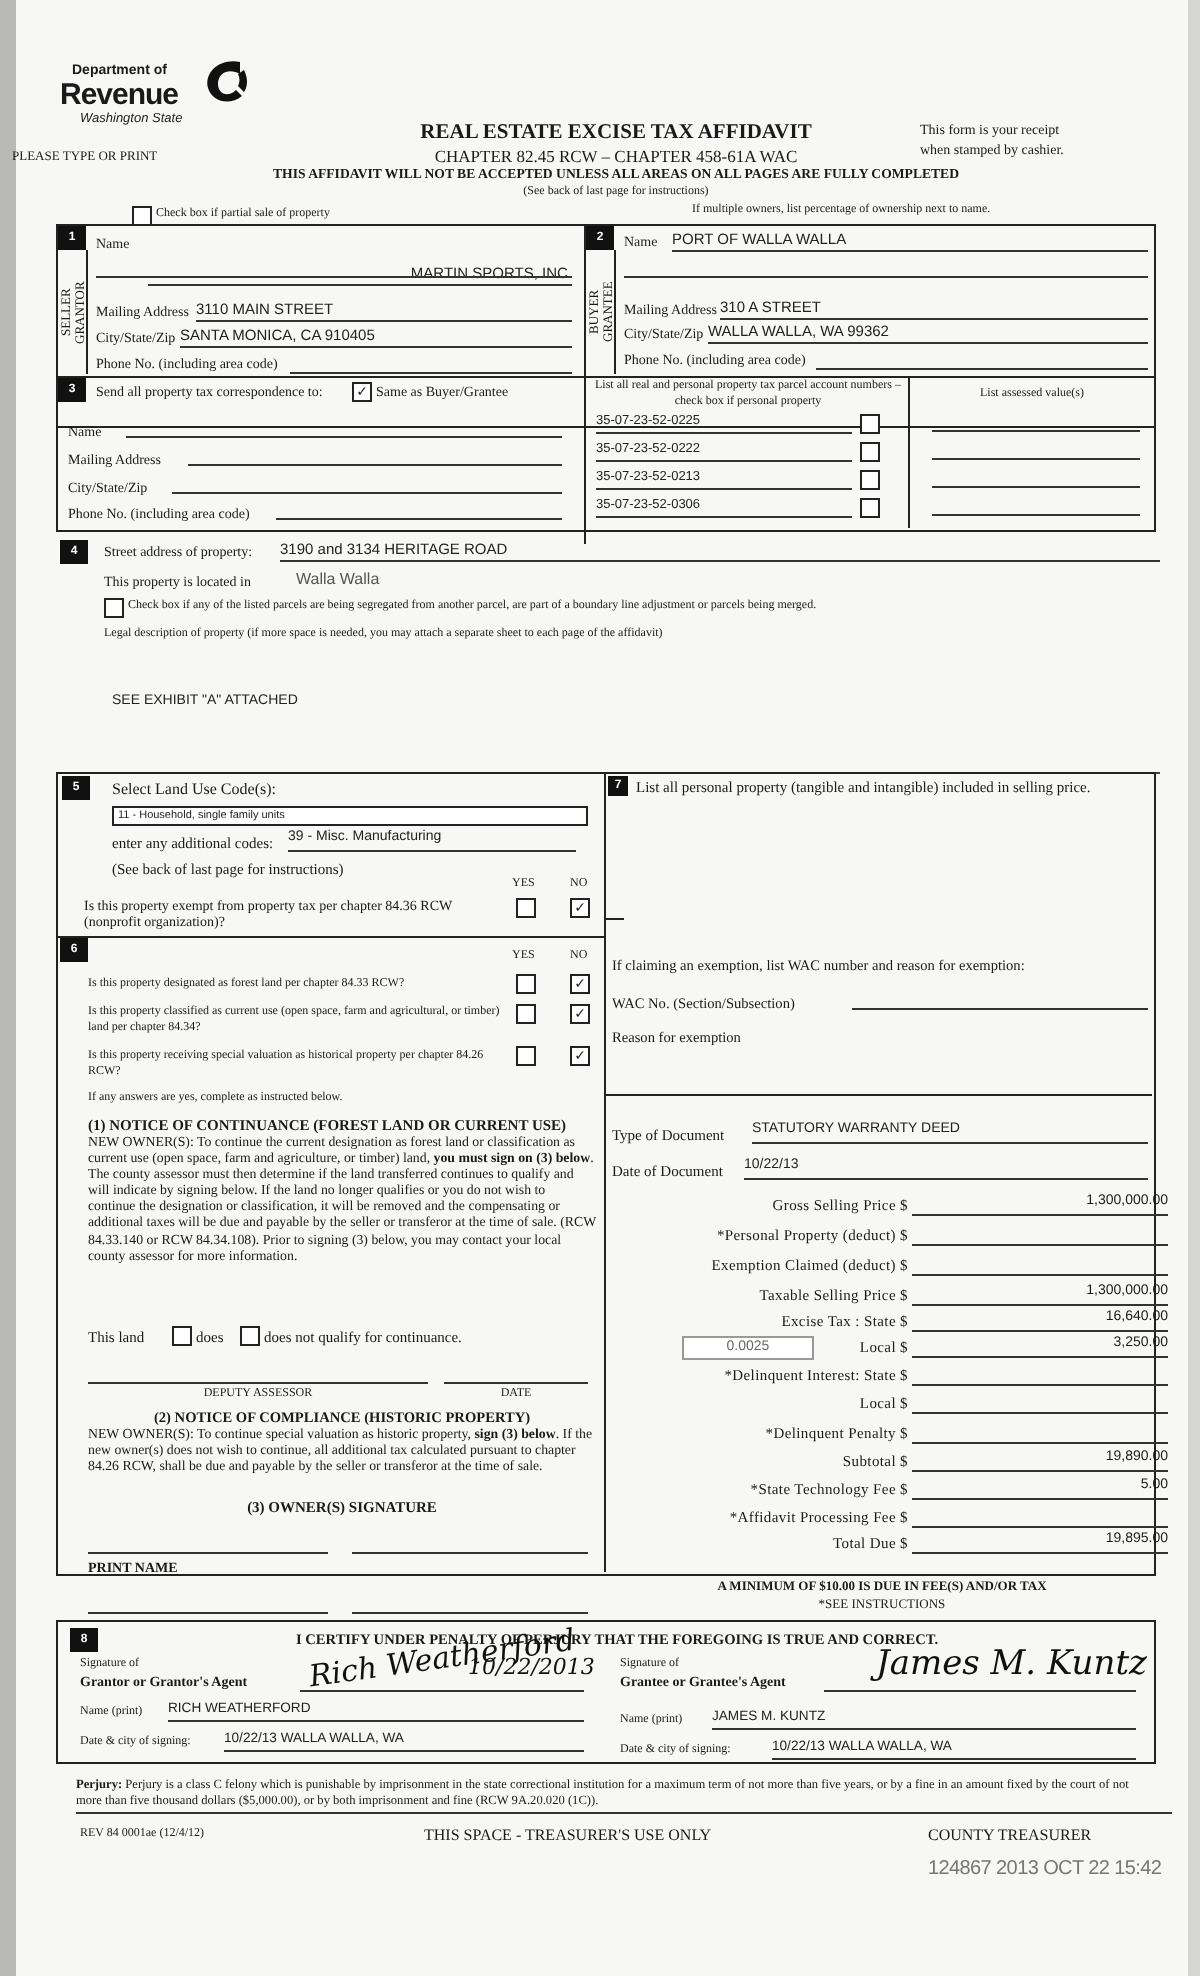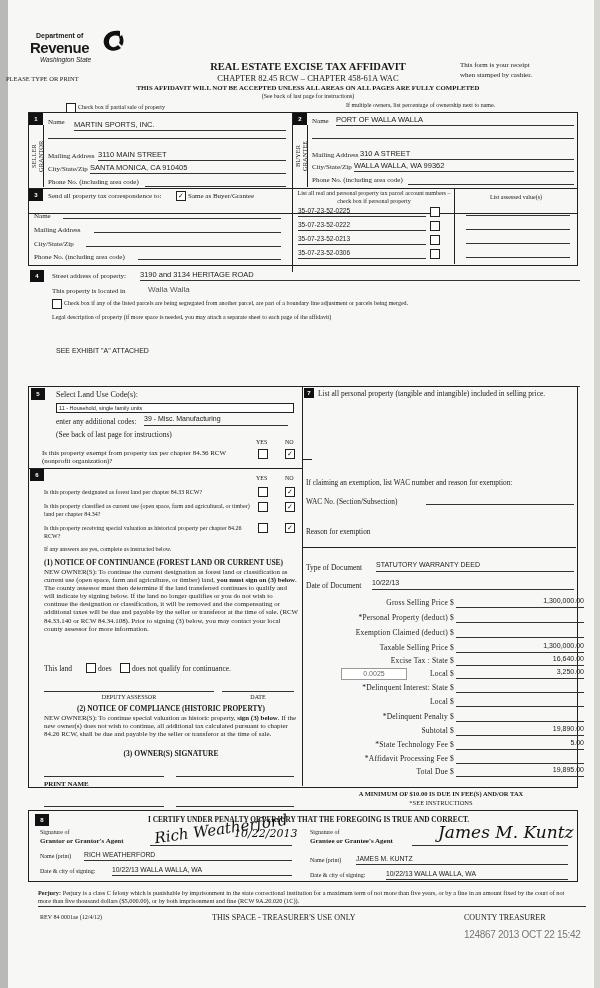--- a/index.html
+++ b/index.html
@@ -74,21 +74,21 @@
   <div class="abs small" style="left:70px;top:104px;">Check box if partial sale of property</div>
   <div class="abs small" style="left:338px;top:102px;">If multiple owners, list percentage of ownership next to name.</div>
 
   <div class="abs box" style="left:20px;top:112px;width:548px;height:100px;"></div>
   <div class="abs" style="left:284px;top:112px;width:1px;height:160px;background:#222;"></div>
 
   <div class="numbox" style="left:21px;top:113px;width:14px;height:12px;">1</div>
   <div class="abs" style="left:35px;top:125px;width:1px;height:62px;background:#222;"></div>
   <div class="vt" style="left:22px;top:128px;height:56px;"><span>SELLER</span><br><span>GRANTOR</span></div>
   <div class="abs lbl" style="left:40px;top:118px;">Name</div>
-  <div class="abs line fill" style="left:66px;top:120px;width:212px;height:10px;font-size:7.5px;">MARTIN SPORTS, INC.</div>
+  <div class="abs line fill" style="left:66px;top:132px;width:212px;height:10px;font-size:7.5px;text-align:right;">MARTIN SPORTS, INC.</div>
   <div class="abs line" style="left:40px;top:138px;width:238px;"></div>
   <div class="abs lbl" style="left:40px;top:152px;">Mailing Address</div>
   <div class="abs line fill" style="left:90px;top:150px;width:188px;height:10px;font-size:7.5px;">3110 MAIN STREET</div>
   <div class="abs lbl" style="left:40px;top:165px;">City/State/Zip</div>
   <div class="abs line fill" style="left:82px;top:163px;width:196px;height:10px;font-size:7.5px;">SANTA MONICA, CA  910405</div>
   <div class="abs lbl" style="left:40px;top:178px;">Phone No. (including area code)</div>
   <div class="abs line fill" style="left:137px;top:176px;width:141px;height:10px;font-size:7.5px;"></div>
 
   <div class="numbox" style="left:285px;top:113px;width:14px;height:12px;">2</div>
   <div class="abs" style="left:299px;top:125px;width:1px;height:62px;background:#222;"></div>
@@ -208,21 +208,21 @@
   <div class="abs" style="left:36px;top:780px;width:254px;text-align:left;font-size:7px;font-weight:bold;">PRINT NAME</div>
   <div class="abs line" style="left:36px;top:806px;width:120px;"></div>
   <div class="abs line" style="left:168px;top:806px;width:118px;"></div>
 
   <div class="numbox" style="left:296px;top:388px;width:10px;height:10px;">7</div>
   <div class="abs" style="left:310px;top:389px;width:250px;font-size:7.5px;line-height:10px;">List all  personal property (tangible and intangible) included in selling price.</div>
   <div class="abs" style="left:295px;top:459px;width:9px;height:1px;background:#222;"></div>
   <div class="abs" style="left:298px;top:478px;font-size:7.3px;font-family:Liberation Serif, serif;">If claiming an exemption, list WAC number and reason for exemption:</div>
   <div class="abs" style="left:298px;top:497px;font-size:7.3px;">WAC No. (Section/Subsection)</div>
   <div class="abs line" style="left:418px;top:504px;width:148px;"></div>
-  <div class="abs" style="left:298px;top:514px;font-size:7.3px;margin-top:13px;">Reason for exemption</div>
+  <div class="abs" style="left:298px;top:514px;font-size:7.3px;">Reason for exemption</div>
   <div class="abs" style="left:294px;top:547px;width:274px;height:1px;background:#222;"></div>
 
   <div class="abs" style="left:298px;top:563px;font-size:7.5px;">Type of Document</div>
   <div class="abs line fill" style="left:368px;top:561px;width:198px;height:10px;font-size:7px;">STATUTORY WARRANTY DEED</div>
   <div class="abs" style="left:298px;top:581px;font-size:7.5px;">Date of Document</div>
   <div class="abs line fill" style="left:364px;top:579px;width:202px;height:10px;font-size:7px;">10/22/13</div>
 
   <div class="money-row" style="top:597px;">
     <span class="ml">Gross Selling Price</span>
       <span class="ds">$</span>

